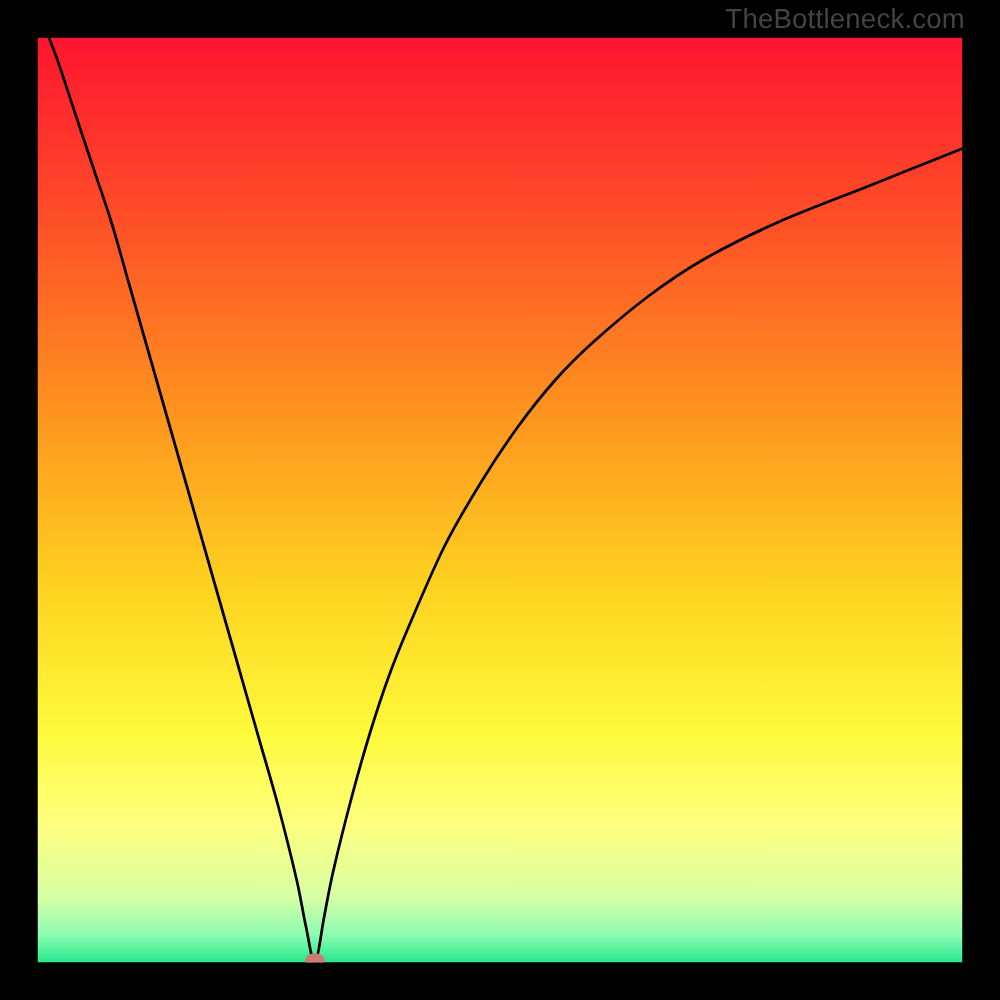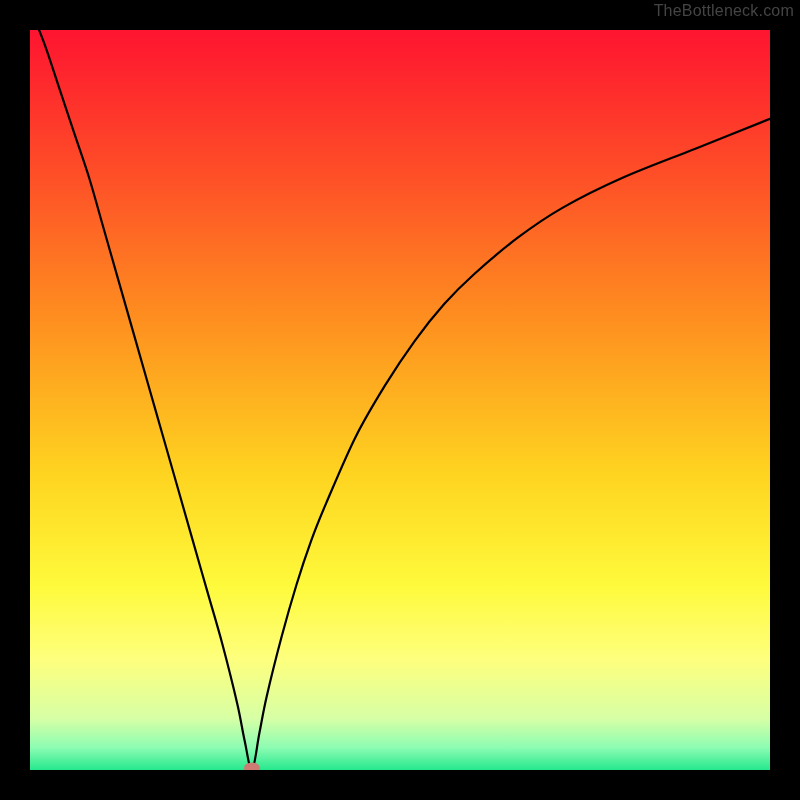--- a/index.html
+++ b/index.html
@@ -8,23 +8,23 @@
     width: 800px;
     height: 800px;
     background: #000;
     font-family: Arial, Helvetica, sans-serif;
     overflow: hidden;
     position: relative;
   }
   .watermark {
     position: absolute;
     top: 2px;
-    right: 6px;
+    right: 28px;
     color: #444;
-    font-size: 16px;
+    font-size: 22px;
     font-family: Arial, sans-serif;
     z-index: 10;
     letter-spacing: 0.2px;
   }
   .plot-outer {
     position: absolute;
     left: 30px;
     top: 30px;
     width: 740px;
     height: 740px;

